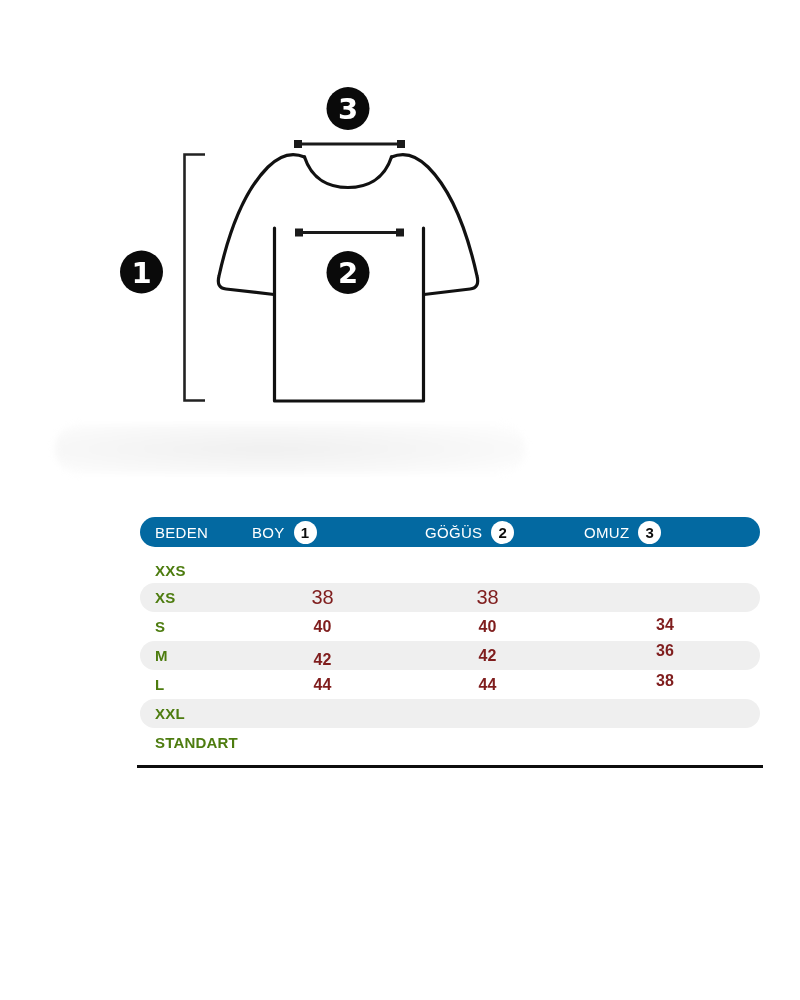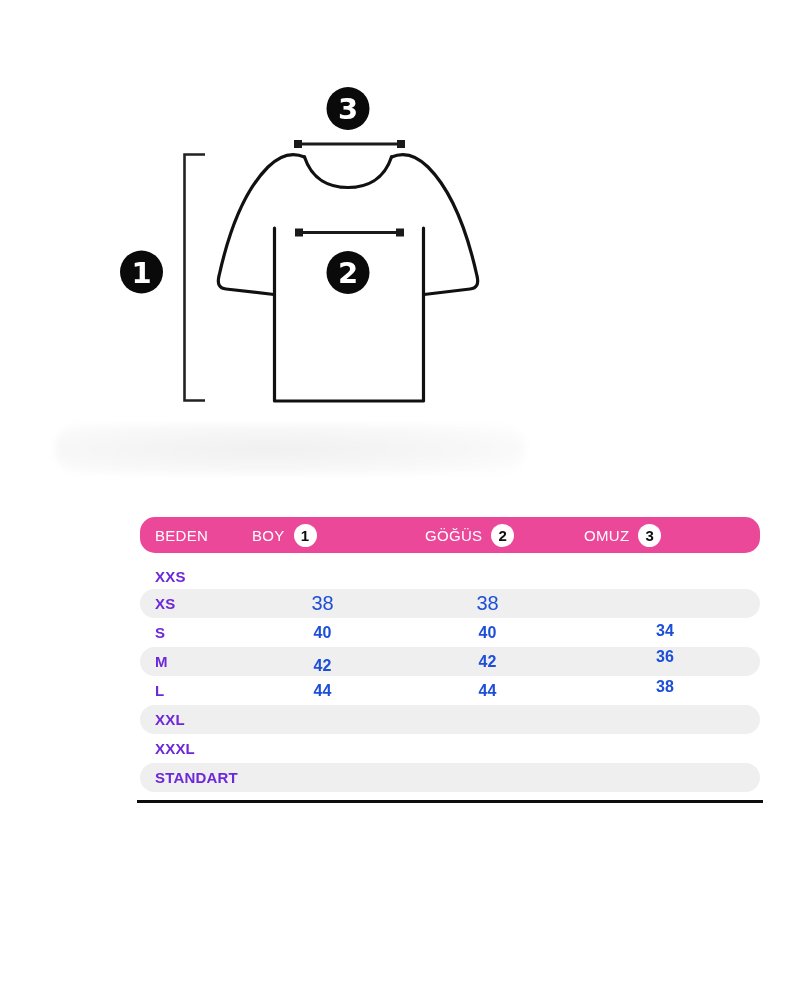--- a/index.html
+++ b/index.html
@@ -37,22 +37,22 @@
     filter: blur(3px);
   }
 
   
   .size-table { position: absolute; left: 140px; top: 517px; width: 620px; }
 
   .thead {
     display: grid;
     grid-template-columns: 100px 165px 165px 190px;
     align-items: center;
-    height: 36px;
-    background: #ec4899;
+    height: 30px;
+    background: #0369a1;
     border-radius: 15px;
     color: #ffffff;
   }
   .th {
     display: flex; align-items: center; justify-content: flex-start;
     gap: 9px; font-size: 15px; letter-spacing: 0.3px; font-weight: 400;
   }
   .th.size-col { justify-content: flex-start; padding-left: 15px; }
   .th:nth-child(2) { transform: translateX(12px); }
   .th:nth-child(3) { transform: translateX(20px); }
@@ -68,22 +68,22 @@
   .tbody { margin-top: 10px; }
   .row {
     display: grid;
     grid-template-columns: 100px 165px 165px 190px;
     align-items: center;
     height: 29px;
     border-radius: 16px;
   }
   .row:first-child { height: 26px; }
   .row:nth-child(even) { background: #efefef; }
-  .cell.size { padding-left: 15px; font-weight: 700; font-size: 15px; color: #6d28d9; letter-spacing: 0.2px; }
-  .cell.v { text-align: center; font-weight: 700; font-size: 16px; color: #1d4ed8; }
+  .cell.size { padding-left: 15px; font-weight: 700; font-size: 15px; color: #4d7c0f; letter-spacing: 0.2px; }
+  .cell.v { text-align: center; font-weight: 700; font-size: 16px; color: #7f1d1d; }
 
   
   .row:nth-child(2) .cell.v { font-weight: 400; font-size: 20px; }
   .row:nth-child(2) .cell.v:nth-child(4) { font-size: 21px; transform: translateY(-5px); }
   .row:nth-child(3) .cell.v:nth-child(4) { transform: translateY(-2px); }
   .row:nth-child(4) .cell.v:nth-child(2) { transform: translateY(4px); }
   .row:nth-child(4) .cell.v:nth-child(4) { transform: translateY(-5px); }
   .row:nth-child(5) .cell.v:nth-child(4) { transform: translateY(-4px); }
 
   .rule {
@@ -193,26 +193,20 @@
   </div>
 
 
   <div class="row">
     <div class="cell size">XXL</div>
     <div class="cell v"></div>
     <div class="cell v"></div>
     <div class="cell v"></div>
   </div>
 
-  <div class="row">
-    <div class="cell size">XXXL</div>
-    <div class="cell v"></div>
-    <div class="cell v"></div>
-    <div class="cell v"></div>
-  </div>
 
   <div class="row">
     <div class="cell size">STANDART</div>
     <div class="cell v"></div>
     <div class="cell v"></div>
     <div class="cell v"></div>
   </div>
 </div>
 
     <div class="rule"></div>

